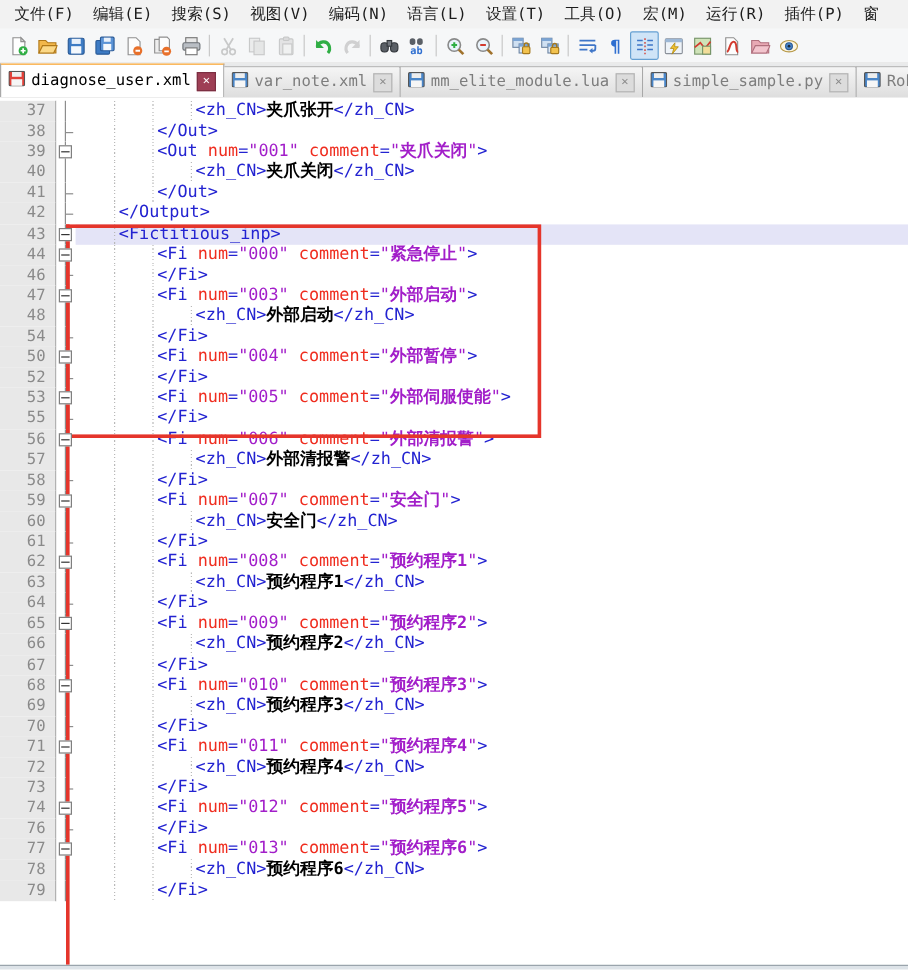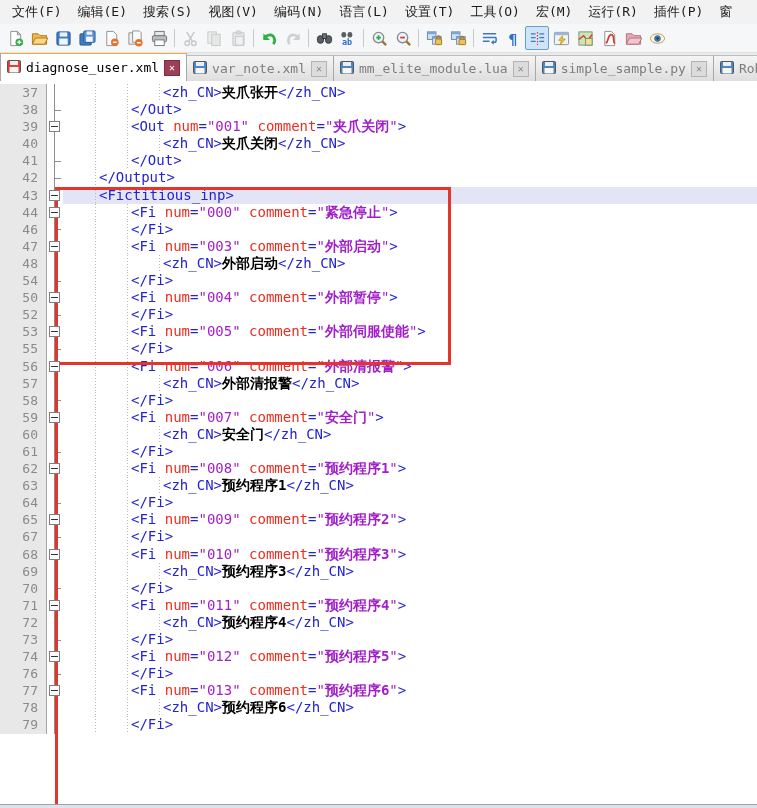--- a/index.html
+++ b/index.html
@@ -516,20 +516,27 @@
       </div>
       <div class="row">
         <div class="lnum">65</div>
         <div class="fold">
           <span class="vline"></span>
           <span class="fbox"></span>
         </div>
         <div class="code" style="padding-left: 68px;"><span class="guide" style="left: 32px;"></span><span class="guide" style="left: 64px;"></span><span class="tok-tag">&lt;Fi </span><span class="tok-attr">num</span><span class="tok-pun">=</span><span class="tok-val">"009"</span><span class="tok-attr"> comment</span><span class="tok-pun">=</span><span class="tok-val">"</span><span class="tok-cjkval">预约程序2</span><span class="tok-val">"</span><span class="tok-tag">&gt;</span></div>
       </div>
       <div class="row">
+        <div class="lnum">66</div>
+        <div class="fold">
+          <span class="vline"></span>
+        </div>
+        <div class="code" style="padding-left: 100px;"><span class="guide" style="left: 32px;"></span><span class="guide" style="left: 64px;"></span><span class="guide" style="left: 96px;"></span><span class="tok-tag">&lt;zh_CN&gt;</span><span class="tok-text">预约程序2</span><span class="tok-tag">&lt;/zh_CN&gt;</span></div>
+      </div>
+      <div class="row">
         <div class="lnum">67</div>
         <div class="fold">
           <span class="vline"></span>
           <span class="tick"></span>
         </div>
         <div class="code" style="padding-left: 68px;"><span class="guide" style="left: 32px;"></span><span class="guide" style="left: 64px;"></span><span class="tok-tag">&lt;/Fi&gt;</span></div>
       </div>
       <div class="row">
         <div class="lnum">68</div>
         <div class="fold">

